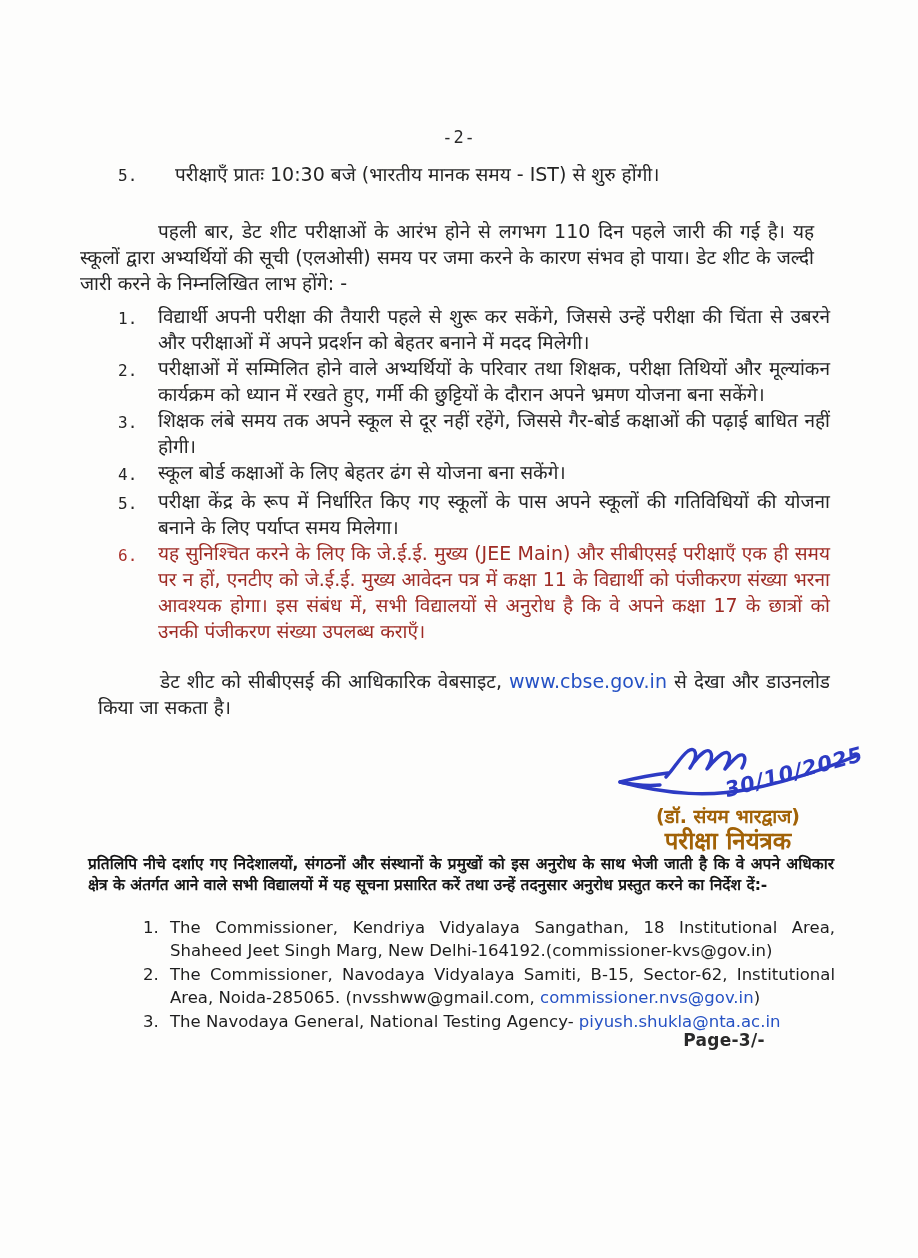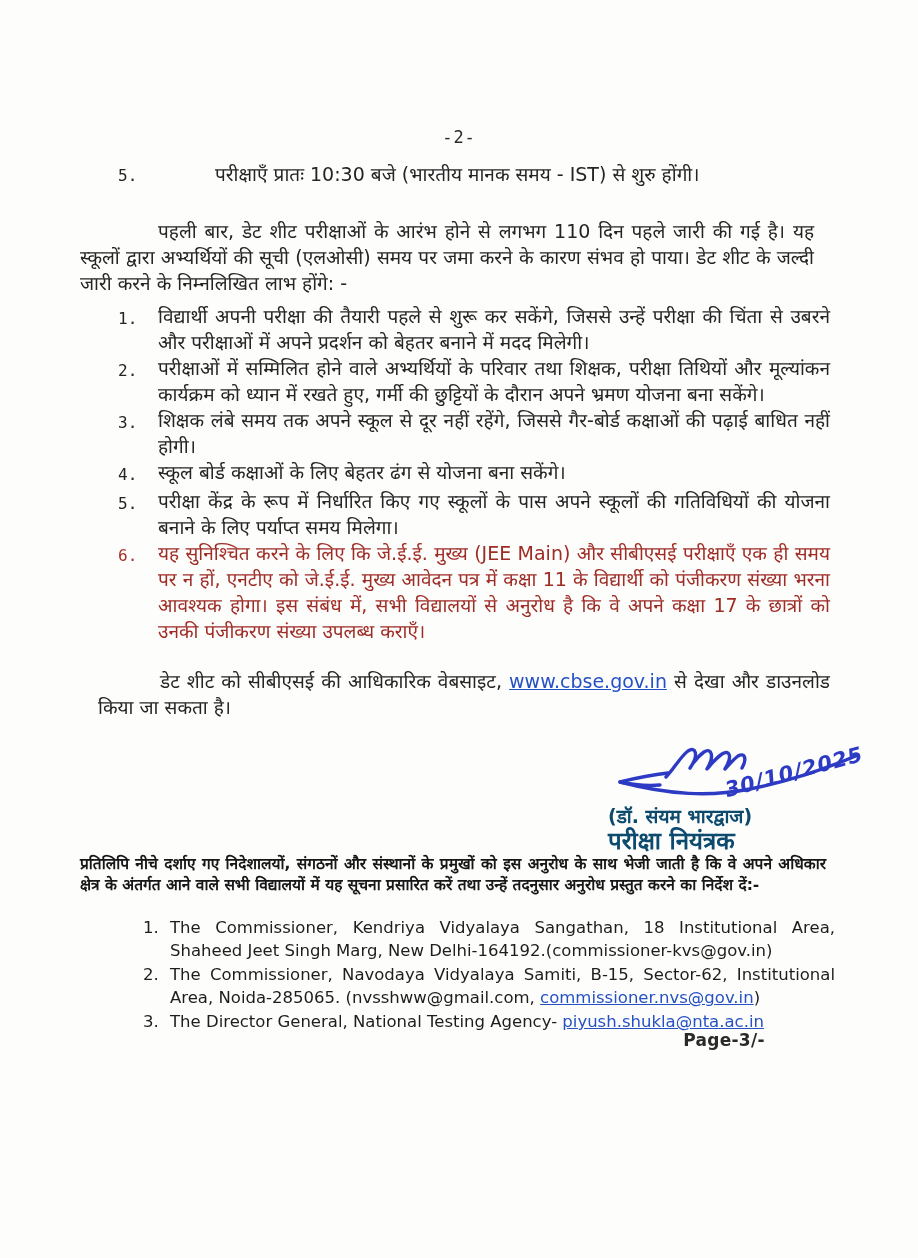--- a/index.html
+++ b/index.html
@@ -20,58 +20,58 @@
     text-align:center;
     font-size:17px;letter-spacing:1px;
     font-family:"DejaVu Sans Mono","Liberation Mono",monospace;
     color:#2b2b2b;
   }
 
   .h-text{font-size:19px;line-height:26px;color:#242424;}
 
   .item5-row{top:161px;left:118px;width:712px;display:flex;}
   .item5-num{width:57px;flex:none;font-size:16px;padding-top:2px;}
-  .item5-text{flex:1;margin-left:40px;}
+  .item5-text{flex:1;}
 
   .intro{
     top:218px;left:80px;width:734px;
     text-align:justify;text-indent:78px;
   }
 
   .benefits{top:303px;left:118px;width:712px;}
   .b-row{display:flex;}
   .b-num{width:40px;flex:none;font-size:16px;padding-top:3px;}
   .b-text{flex:1;text-align:justify;}
   .red-item{color:#9e2b24;}
   .red-item .b-num{color:#a8302a;}
 
   .website{
     top:668px;left:98px;width:732px;
     text-align:justify;text-indent:62px;
   }
-  .doclink{color:#2551c4;text-decoration:underline;cursor:pointer;}
+  .doclink{color:#2551c4;cursor:pointer;}
 
   .sig-wrap{top:735px;left:590px;width:300px;height:78px;}
   .sig-date{
     top:760px;left:723px;
     color:#2d3bc4;
     font-size:21px;font-style:italic;font-weight:bold;
     transform:rotate(-15deg);
     letter-spacing:1px;
     white-space:nowrap;
   }
   .sig-block{
     top:803px;left:608px;width:240px;
-    font-weight:bold;color:#0c4a6e;
+    text-align:center;font-weight:bold;color:#a16207;
   }
   .sig-name{font-size:19px;line-height:26px;}
   .sig-title{font-size:24px;line-height:25px;}
 
   .copynote{
-    top:854px;left:80px;width:746px;
+    top:854px;left:88px;width:746px;
     font-size:15.5px;line-height:20.5px;
     font-weight:bold;color:#171717;
     text-align:justify;
   }
 
   .recipients{top:916px;left:143px;width:692px;font-size:16.5px;line-height:23px;color:#1d1d1d;}
   .r-row{display:flex;margin-bottom:1px;}
   .r-num{width:27px;flex:none;}
   .r-text{flex:1;text-align:justify;}
 
@@ -149,19 +149,19 @@
     <div class="r-row">
       <span class="r-num">1.</span>
       <span class="r-text"><span>The Commissioner, Kendriya Vidyalaya Sangathan, 18 Institutional Area, Shaheed Jeet Singh Marg, New Delhi-164192.(commissioner-kvs@gov.in)</span><a class="doclink"></a><span></span></span>
     </div>
     <div class="r-row">
       <span class="r-num">2.</span>
       <span class="r-text"><span>The Commissioner, Navodaya Vidyalaya Samiti, B-15, Sector-62, Institutional Area, Noida-285065. (nvsshww@gmail.com, </span><a class="doclink">commissioner.nvs@gov.in</a><span>)</span></span>
     </div>
     <div class="r-row">
       <span class="r-num">3.</span>
-      <span class="r-text"><span>The Director General, National Testing Agency- </span><a class="doclink">piyush.shukla@nta.ac.in</a><span></span></span>
+      <span class="r-text"><span>The Navodaya General, National Testing Agency- </span><a class="doclink">piyush.shukla@nta.ac.in</a><span></span></span>
     </div>
   </div>
 
   <div class="abs footer">Page-3/-</div>
 
 </div>
 
 </body></html>

